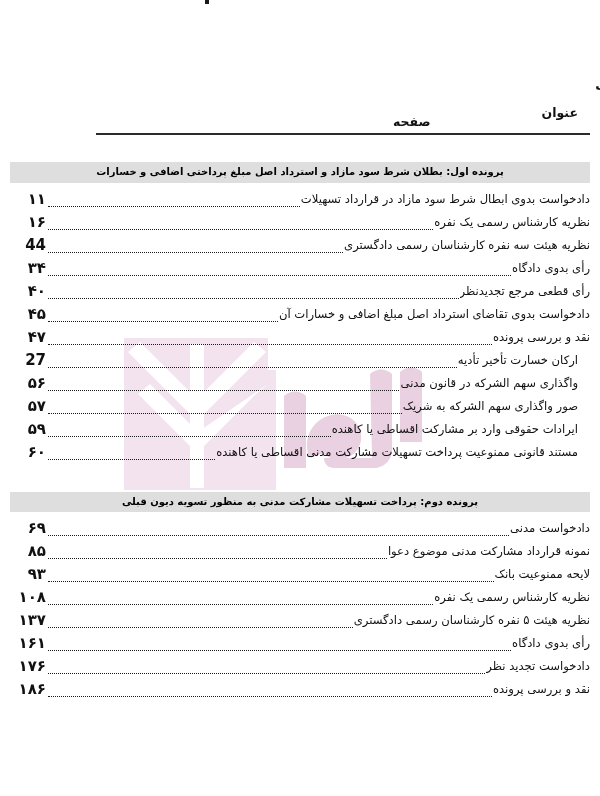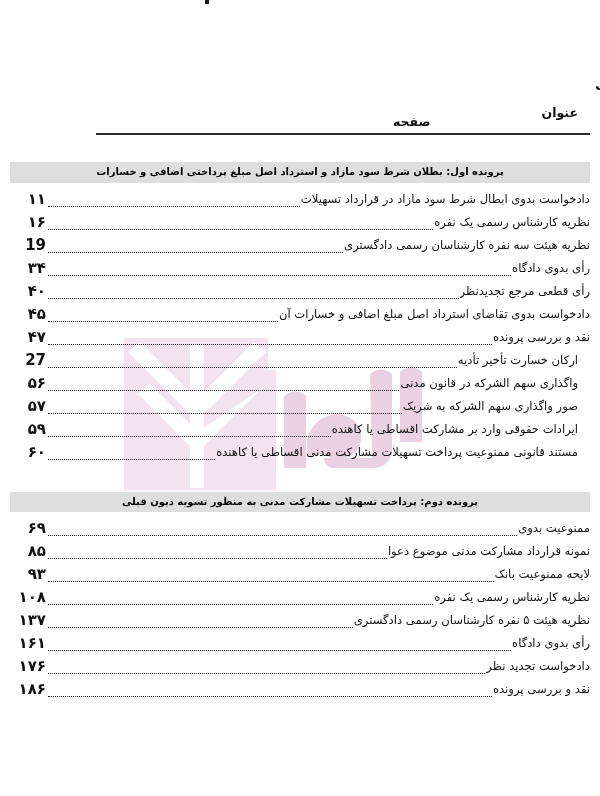--- a/index.html
+++ b/index.html
@@ -224,21 +224,21 @@
             <span class="entry-page">۱۱</span>
           </li>
           <li class="entry">
             <span class="entry-title">نظریه کارشناس رسمی یک نفره</span>
             <span class="entry-dots"></span>
             <span class="entry-page">۱۶</span>
           </li>
           <li class="entry">
             <span class="entry-title">نظریه هیئت سه نفره کارشناسان رسمی دادگستری</span>
             <span class="entry-dots"></span>
-            <span class="entry-page">19</span>
+            <span class="entry-page">44</span>
           </li>
           <li class="entry">
             <span class="entry-title">رأی بدوی دادگاه</span>
             <span class="entry-dots"></span>
             <span class="entry-page">۳۴</span>
           </li>
           <li class="entry">
             <span class="entry-title">رأی قطعی مرجع تجدیدنظر</span>
             <span class="entry-dots"></span>
             <span class="entry-page">۴۰</span>
@@ -278,21 +278,21 @@
             <span class="entry-dots"></span>
             <span class="entry-page">۶۰</span>
           </li>
         </ul>
       </div>
       <div class="section-gap"></div>
       <div class="section">
         <div class="section-header">پرونده دوم: پرداخت تسهیلات مشارکت مدنی به منظور تسویه دیون قبلی</div>
         <ul class="entries">
           <li class="entry">
-            <span class="entry-title">ممنوعیت بدوی</span>
+            <span class="entry-title">دادخواست مدنی</span>
             <span class="entry-dots"></span>
             <span class="entry-page">۶۹</span>
           </li>
           <li class="entry">
             <span class="entry-title">نمونه قرارداد مشارکت مدنی موضوع دعوا</span>
             <span class="entry-dots"></span>
             <span class="entry-page">۸۵</span>
           </li>
           <li class="entry">
             <span class="entry-title">لایحه ممنوعیت بانک</span>

